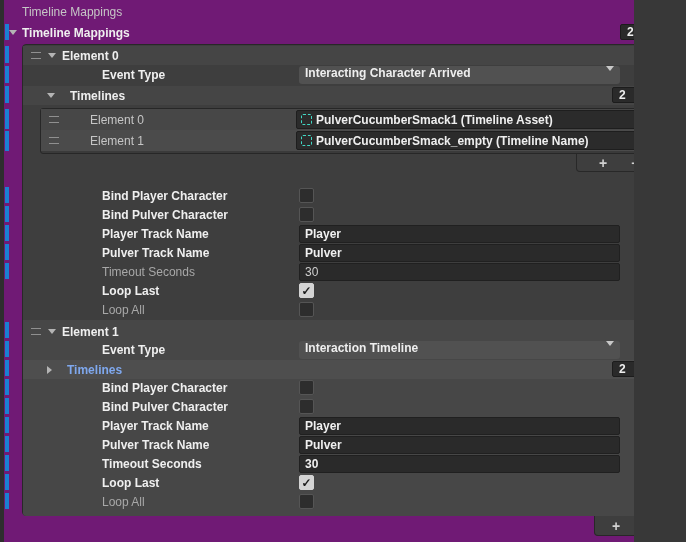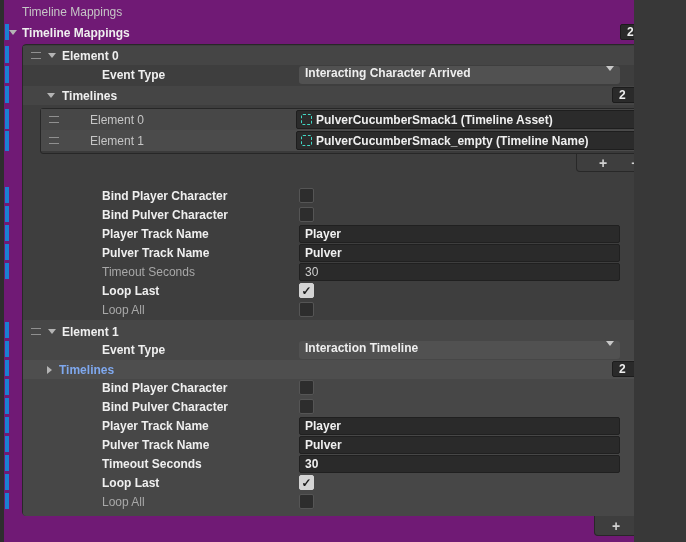--- a/index.html
+++ b/index.html
@@ -41,21 +41,21 @@
   .elem-header.shaded{background:#454545;}
   .handle{width:10px;height:5px;border-top:1px solid #909090;border-bottom:1px solid #909090;flex:none;}
   .elem-header .handle{margin-left:8px;}
   .elem-header .fold,.elem-header .fold-r{margin-left:7px;}
   .elem-header .eh-label{margin-left:6px;}
 
   .tl-header{position:absolute;left:23px;width:654px;height:19px;display:flex;align-items:center;
         padding-left:24px;box-sizing:border-box;}
   .tl-header.shaded{background:#454545;}
   .tl-header.hl{background:rgba(255,255,255,0.04);}
-  .tl-header .tl-label{margin-left:7px;}
+  .tl-header .tl-label{margin-left:15px;}
 
   .size-field{position:absolute;width:55px;height:16px;background:#2a2a2a;border:1px solid #1c1c1c;
         border-radius:2px;box-sizing:border-box;display:flex;align-items:center;padding:0 6px;
         color:#eeeeee;font-weight:700;}
 
   
   .inner-box{position:absolute;left:40px;top:108px;width:632px;height:46px;background:#3a3a3a;
         border:1px solid #272727;border-radius:3px;box-sizing:border-box;}
   .irow{position:absolute;left:41px;width:630px;height:21px;display:flex;align-items:center;}
   .irow .handle{margin-left:8px;}

